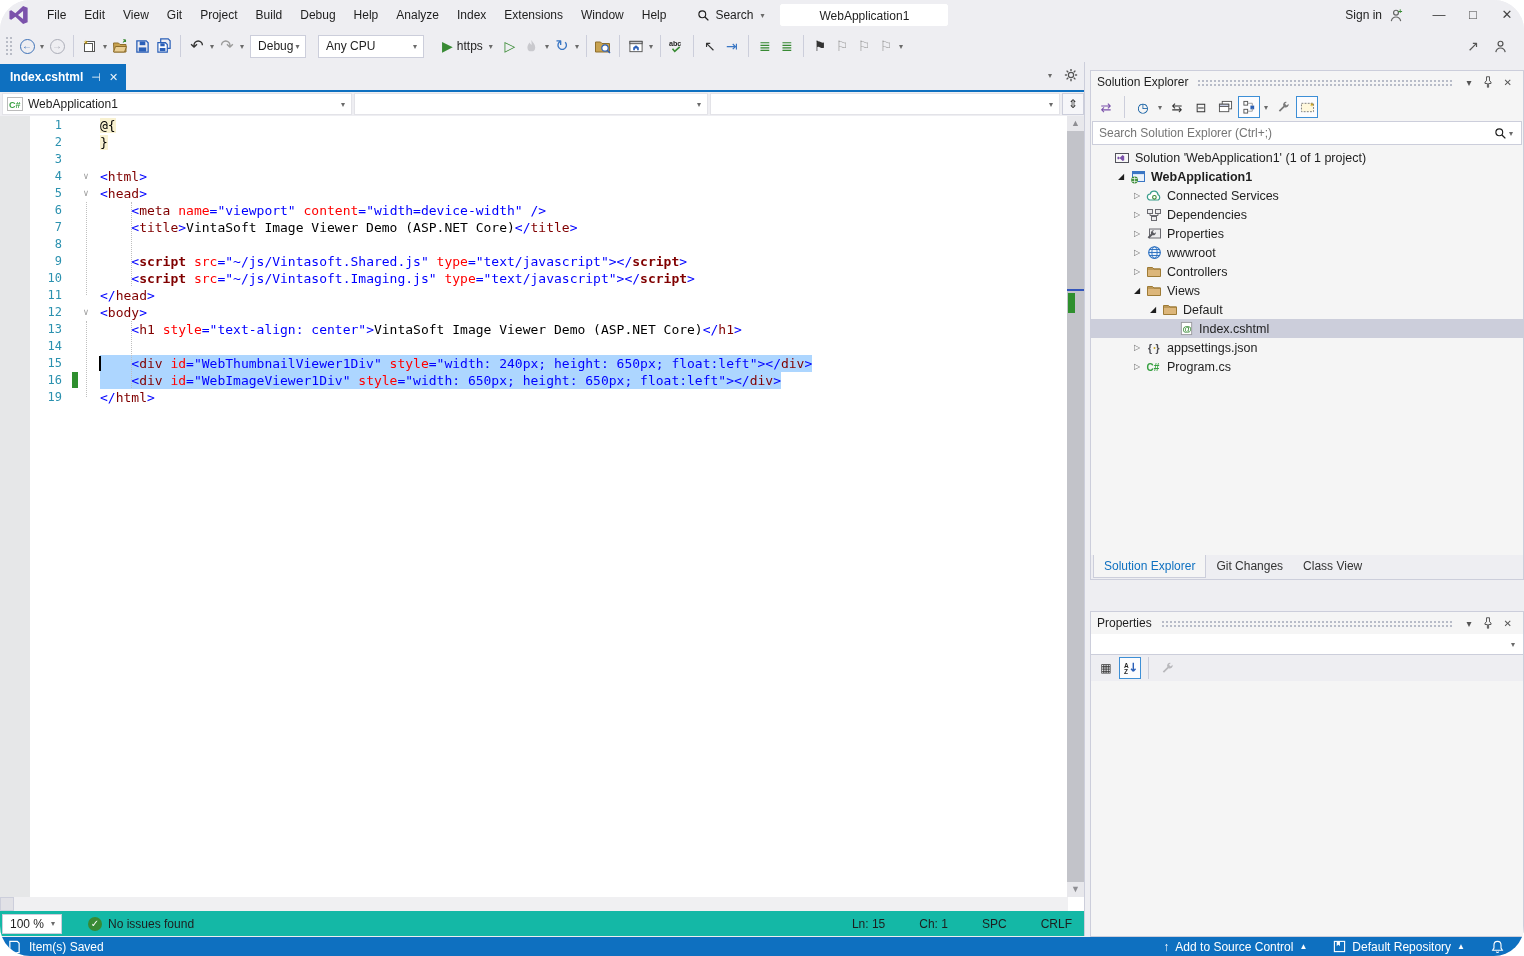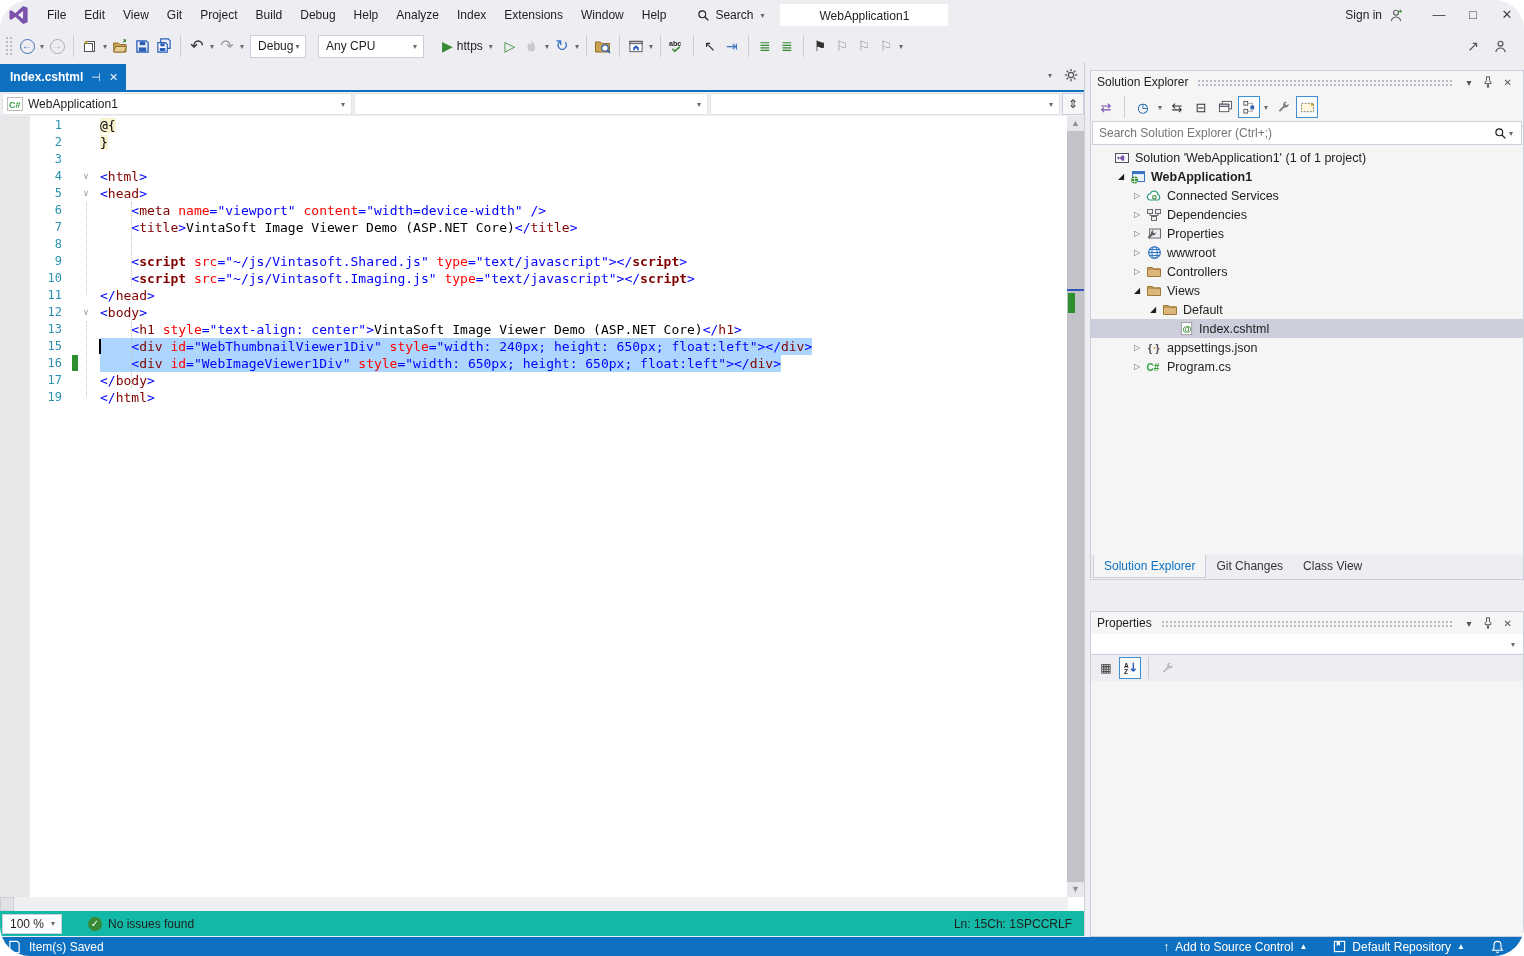--- a/index.html
+++ b/index.html
@@ -74,21 +74,21 @@
   .vscroll { position:absolute; right:0; top:54px; width:17px; height:781px; background:#E8E8EC; }
   .vs-arrow { position:absolute; left:0; width:17px; height:15px; color:#8E8E93; font-size:9px; text-align:center; line-height:15px; }
   .vs-thumb { position:absolute; left:0; top:15px; width:17px; bottom:15px; background:#C2C3C9; }
   .vs-caretmark { position:absolute; left:0; top:173px; width:17px; height:2px; background:#3355BB; }
   .vs-greenmark { position:absolute; left:1px; top:177px; width:7px; height:20px; background:#2E8F2E; }
   .hscroll { position:absolute; left:0; top:835px; width:1068px; height:14px; background:#F0F0F2; }
   .h-corner { position:absolute; left:0; top:0; width:14px; height:14px; background:#E1E1E6; border:1px solid #CCCEDB; }
   .zoombar { position:absolute; left:0; top:849px; width:1084px; height:25px; background:#14b8a6; display:flex; align-items:center; padding:0 12px 0 2px; }
   .zoom-combo { width:60px; height:20px; }
   .check-ico { display:inline-block; width:14px; height:14px; border-radius:50%; background:#388A34; color:#fff; font-size:10px; line-height:14px; text-align:center; margin-right:6px; }
-  .stat-item { }
+  .stat-item { margin-left:34px; }
   .issues { margin-left:26px; display:flex; align-items:center; }
   .zright { margin-left:auto; display:flex; }
 
   
   .rightpanel { position:absolute; left:1090px; top:62px; width:434px; height:875px; background:#EEEEF2; display:flex; flex-direction:column; padding-top:8px;gap:23px; }
   .panel { background:#F5F5F5; border:1px solid #CCCEDB; display:flex; flex-direction:column; }
   .se-panel { height:510px; }
   .panel-header { height:22px; display:flex; align-items:center; padding:0 6px; flex:none; }
   .dots { flex:1; height:9px; margin:2px 8px 0 9px; background-image:radial-gradient(circle,#B8BCC8 1px,transparent 1.2px); background-size:4px 4px; }
   .ph-ico { color:#555; font-size:10px; padding:0 5px; display:flex; align-items:center; }
@@ -346,23 +346,23 @@
           <div class="code-row"><span class="c-bp"></span><span class="c-num">4</span><span class="c-pad"></span><span class="c-chg"></span><span class="c-fold">∨</span><span class="c-gap"></span><span class="line-text"><span class="tk-d">&lt;</span><span class="tk-e">html</span><span class="tk-d">&gt;</span></span></div>
           <div class="code-row"><span class="c-bp"></span><span class="c-num">5</span><span class="c-pad"></span><span class="c-chg"></span><span class="c-fold">∨</span><span class="c-gap"></span><span class="line-text"><span class="tk-d">&lt;</span><span class="tk-e">head</span><span class="tk-d">&gt;</span></span></div>
           <div class="code-row"><span class="c-bp"></span><span class="c-num">6</span><span class="c-pad"></span><span class="c-chg"></span><span class="c-fold"></span><span class="c-gap"></span><span class="line-text"><span class="tk-t">    </span><span class="tk-d">&lt;</span><span class="tk-e">meta</span><span class="tk-t"> </span><span class="tk-a">name</span><span class="tk-d">=</span><span class="tk-v">"viewport"</span><span class="tk-t"> </span><span class="tk-a">content</span><span class="tk-d">=</span><span class="tk-v">"width=device-width"</span><span class="tk-t"> </span><span class="tk-d">/&gt;</span></span></div>
           <div class="code-row"><span class="c-bp"></span><span class="c-num">7</span><span class="c-pad"></span><span class="c-chg"></span><span class="c-fold"></span><span class="c-gap"></span><span class="line-text"><span class="tk-t">    </span><span class="tk-d">&lt;</span><span class="tk-e">title</span><span class="tk-d">&gt;</span><span class="tk-t">VintaSoft Image Viewer Demo (ASP.NET Core)</span><span class="tk-d">&lt;/</span><span class="tk-e">title</span><span class="tk-d">&gt;</span></span></div>
           <div class="code-row"><span class="c-bp"></span><span class="c-num">8</span><span class="c-pad"></span><span class="c-chg"></span><span class="c-fold"></span><span class="c-gap"></span><span class="line-text"></span></div>
           <div class="code-row"><span class="c-bp"></span><span class="c-num">9</span><span class="c-pad"></span><span class="c-chg"></span><span class="c-fold"></span><span class="c-gap"></span><span class="line-text"><span class="tk-t">    </span><span class="tk-d">&lt;</span><span class="tk-eb">script</span><span class="tk-t"> </span><span class="tk-a">src</span><span class="tk-d">=</span><span class="tk-v">"~/js/Vintasoft.Shared.js"</span><span class="tk-t"> </span><span class="tk-a">type</span><span class="tk-d">=</span><span class="tk-v">"text/javascript"</span><span class="tk-d">&gt;&lt;/</span><span class="tk-eb">script</span><span class="tk-d">&gt;</span></span></div>
           <div class="code-row"><span class="c-bp"></span><span class="c-num">10</span><span class="c-pad"></span><span class="c-chg"></span><span class="c-fold"></span><span class="c-gap"></span><span class="line-text"><span class="tk-t">    </span><span class="tk-d">&lt;</span><span class="tk-eb">script</span><span class="tk-t"> </span><span class="tk-a">src</span><span class="tk-d">=</span><span class="tk-v">"~/js/Vintasoft.Imaging.js"</span><span class="tk-t"> </span><span class="tk-a">type</span><span class="tk-d">=</span><span class="tk-v">"text/javascript"</span><span class="tk-d">&gt;&lt;/</span><span class="tk-eb">script</span><span class="tk-d">&gt;</span></span></div>
           <div class="code-row"><span class="c-bp"></span><span class="c-num">11</span><span class="c-pad"></span><span class="c-chg"></span><span class="c-fold"></span><span class="c-gap"></span><span class="line-text"><span class="tk-d">&lt;/</span><span class="tk-e">head</span><span class="tk-d">&gt;</span></span></div>
           <div class="code-row"><span class="c-bp"></span><span class="c-num">12</span><span class="c-pad"></span><span class="c-chg"></span><span class="c-fold">∨</span><span class="c-gap"></span><span class="line-text"><span class="tk-d">&lt;</span><span class="tk-e">body</span><span class="tk-d">&gt;</span></span></div>
           <div class="code-row"><span class="c-bp"></span><span class="c-num">13</span><span class="c-pad"></span><span class="c-chg"></span><span class="c-fold"></span><span class="c-gap"></span><span class="line-text"><span class="tk-t">    </span><span class="tk-d">&lt;</span><span class="tk-e">h1</span><span class="tk-t"> </span><span class="tk-a">style</span><span class="tk-d">=</span><span class="tk-v">"text-align: center"</span><span class="tk-d">&gt;</span><span class="tk-t">VintaSoft Image Viewer Demo (ASP.NET Core)</span><span class="tk-d">&lt;/</span><span class="tk-e">h1</span><span class="tk-d">&gt;</span></span></div>
+          <div class="code-row"><span class="c-bp"></span><span class="c-num">14</span><span class="c-pad"></span><span class="c-chg"></span><span class="c-fold"></span><span class="c-gap"></span><span class="line-text"></span></div>
           <div class="code-row sel"><span class="c-bp"></span><span class="c-num">15</span><span class="c-pad"></span><span class="c-chg"></span><span class="c-fold"></span><span class="c-gap"></span><span class="line-text"><span class="caret"></span><span class="tk-t">    </span><span class="tk-d">&lt;</span><span class="tk-e">div</span><span class="tk-t"> </span><span class="tk-a">id</span><span class="tk-d">=</span><span class="tk-v">"WebThumbnailViewer1Div"</span><span class="tk-t"> </span><span class="tk-a">style</span><span class="tk-d">=</span><span class="tk-v">"width: 240px; height: 650px; float:left"</span><span class="tk-d">&gt;&lt;/</span><span class="tk-e">div</span><span class="tk-d">&gt;</span></span></div>
           <div class="code-row sel"><span class="c-bp"></span><span class="c-num">16</span><span class="c-pad"></span><span class="c-chg on"></span><span class="c-fold"></span><span class="c-gap"></span><span class="line-text"><span class="tk-t">    </span><span class="tk-d">&lt;</span><span class="tk-e">div</span><span class="tk-t"> </span><span class="tk-a">id</span><span class="tk-d">=</span><span class="tk-v">"WebImageViewer1Div"</span><span class="tk-t"> </span><span class="tk-a">style</span><span class="tk-d">=</span><span class="tk-v">"width: 650px; height: 650px; float:left"</span><span class="tk-d">&gt;&lt;/</span><span class="tk-e">div</span><span class="tk-d">&gt;</span></span></div>
-          <div class="code-row"><span class="c-bp"></span><span class="c-num">17</span><span class="c-pad"></span><span class="c-chg"></span><span class="c-fold"></span><span class="c-gap"></span><span class="line-text"><span class="tk-d">&lt;/</span><span class="tk-e">body</span><span class="tk-d">&gt;</span></span></div>
           <div class="code-row"><span class="c-bp"></span><span class="c-num">19</span><span class="c-pad"></span><span class="c-chg"></span><span class="c-fold"></span><span class="c-gap"></span><span class="line-text"><span class="tk-d">&lt;/</span><span class="tk-e">html</span><span class="tk-d">&gt;</span></span></div>
         </div>
       <div class="guide" style="left:86px; top:86px; height:93px;"></div>
       <div class="guide" style="left:86px; top:205px; height:76px;"></div>
       <div class="guide" style="left:131px; top:86px; height:84px;"></div>
       <div class="guide" style="left:131px; top:205px; height:67px;"></div>
     </div>
 
     <div class="vscroll">
       <span class="vs-arrow" style="top:0;">▲</span>

